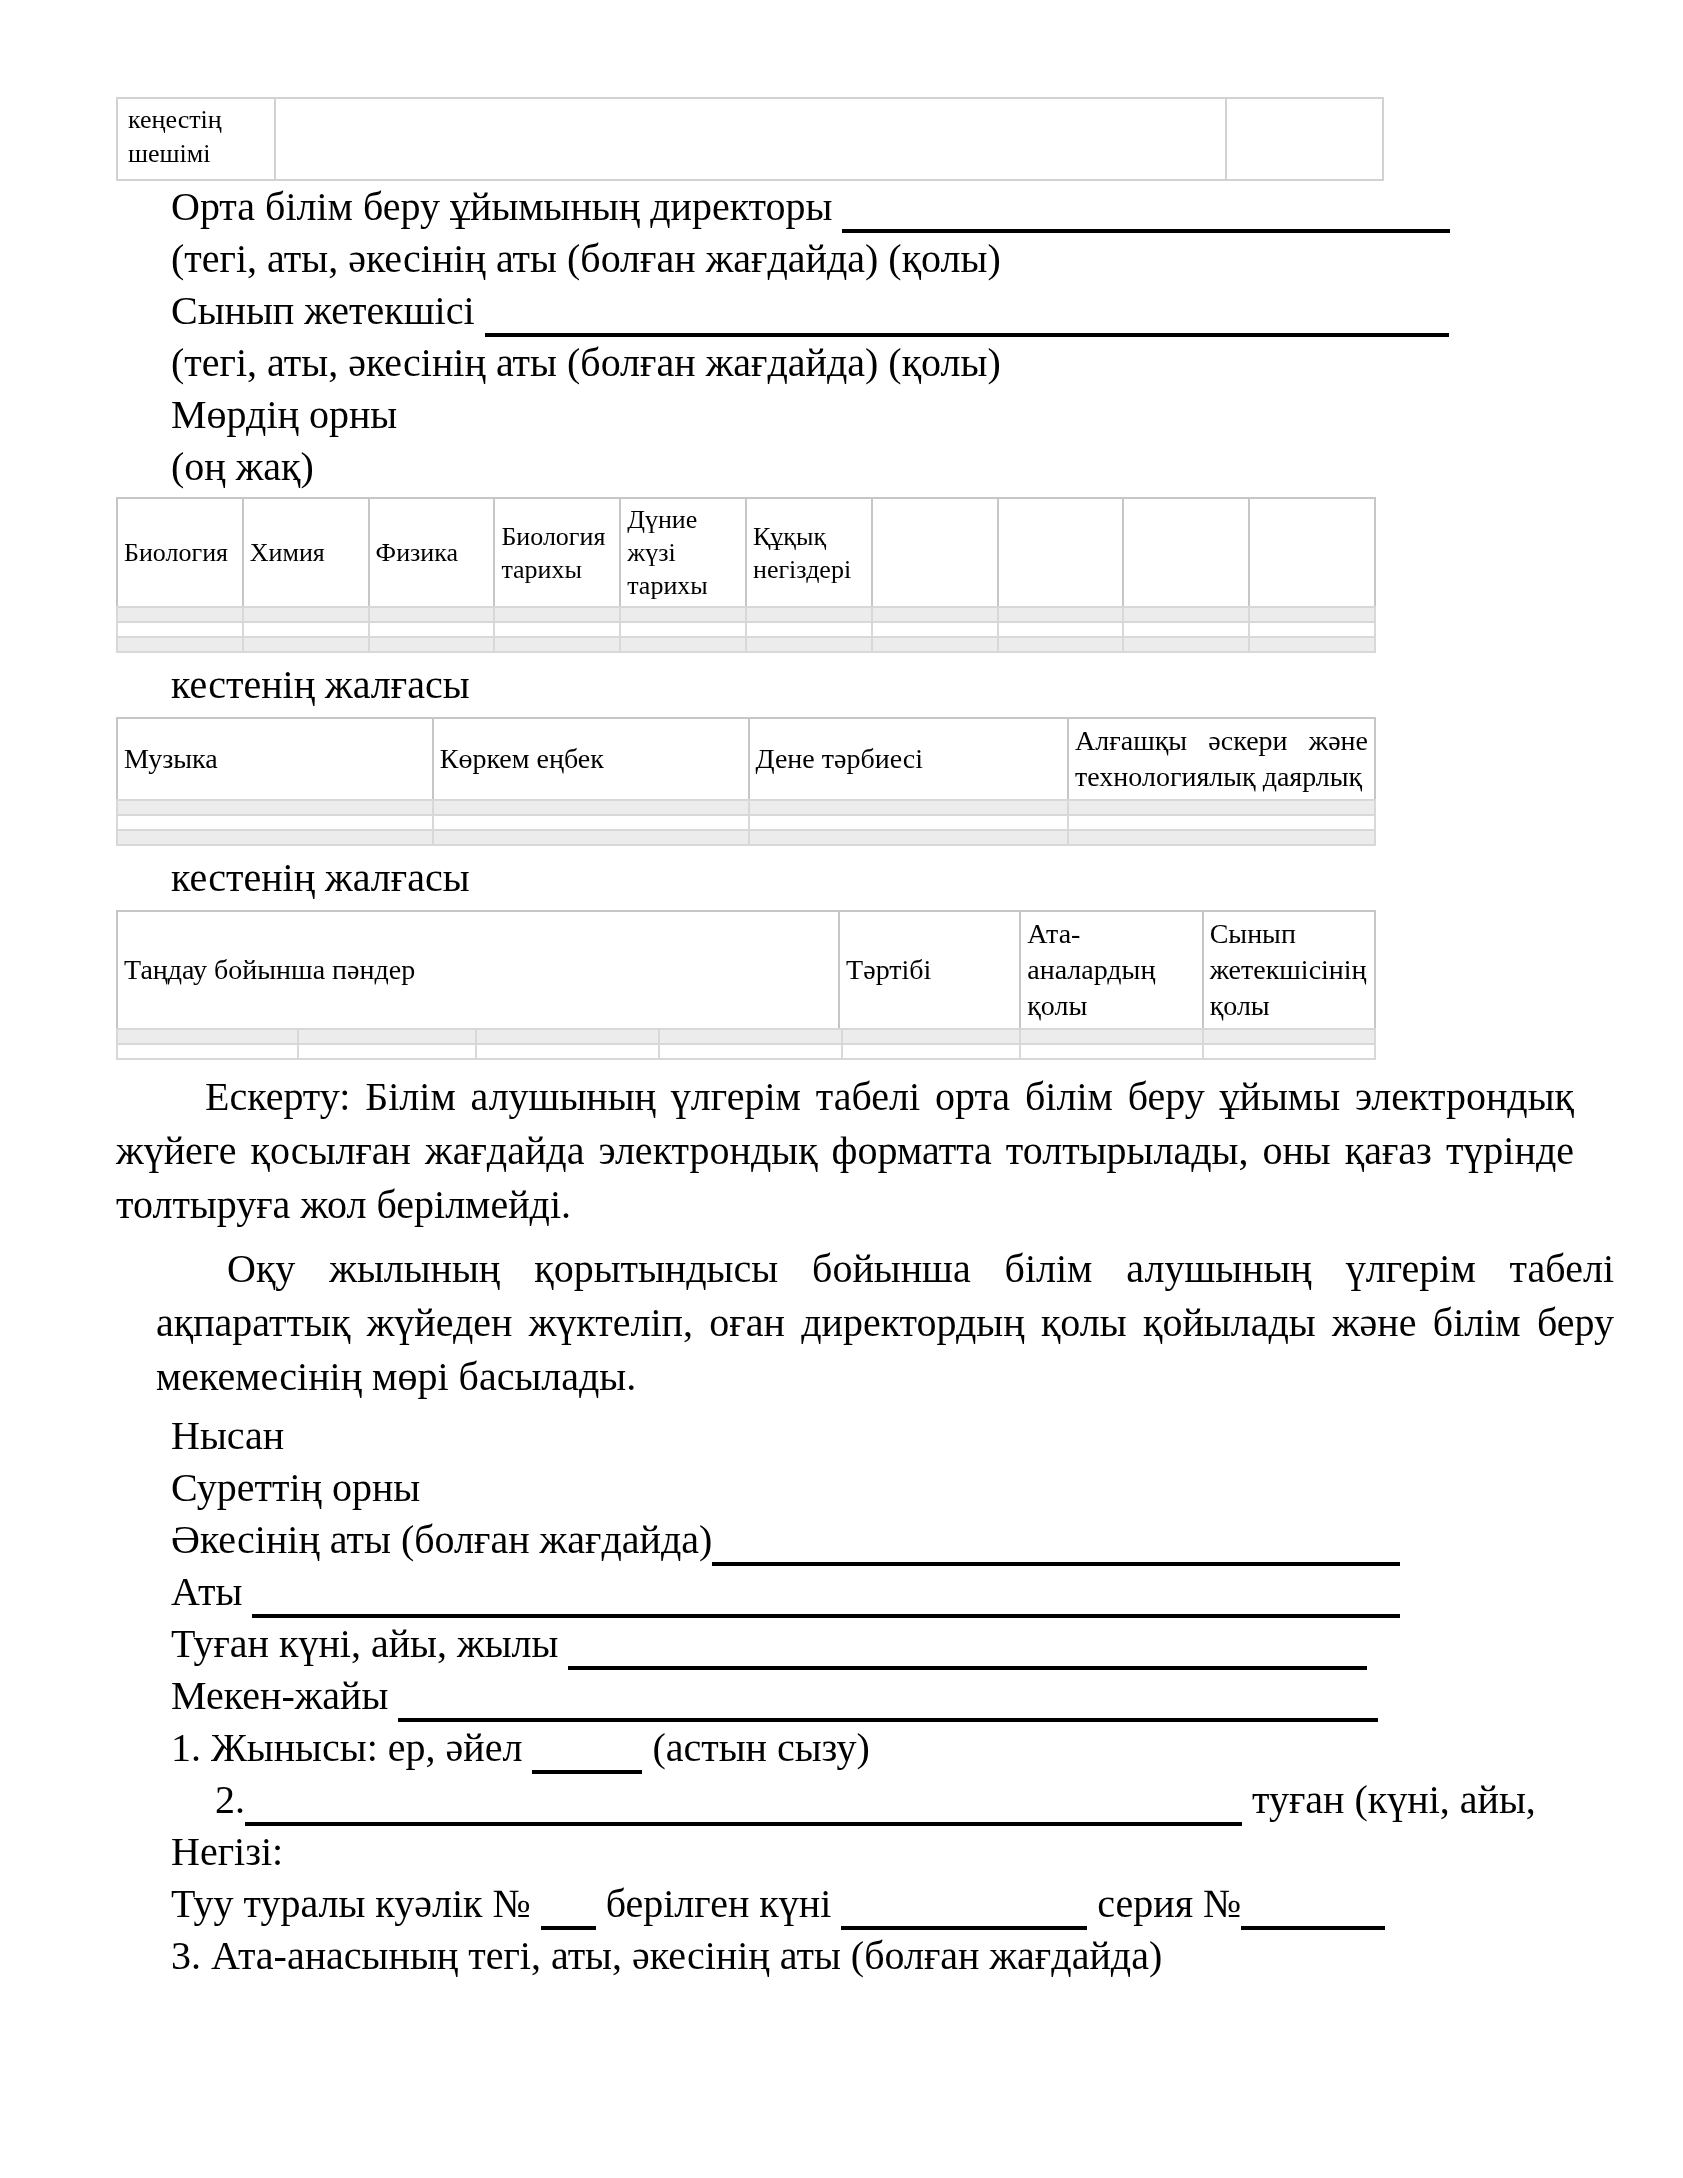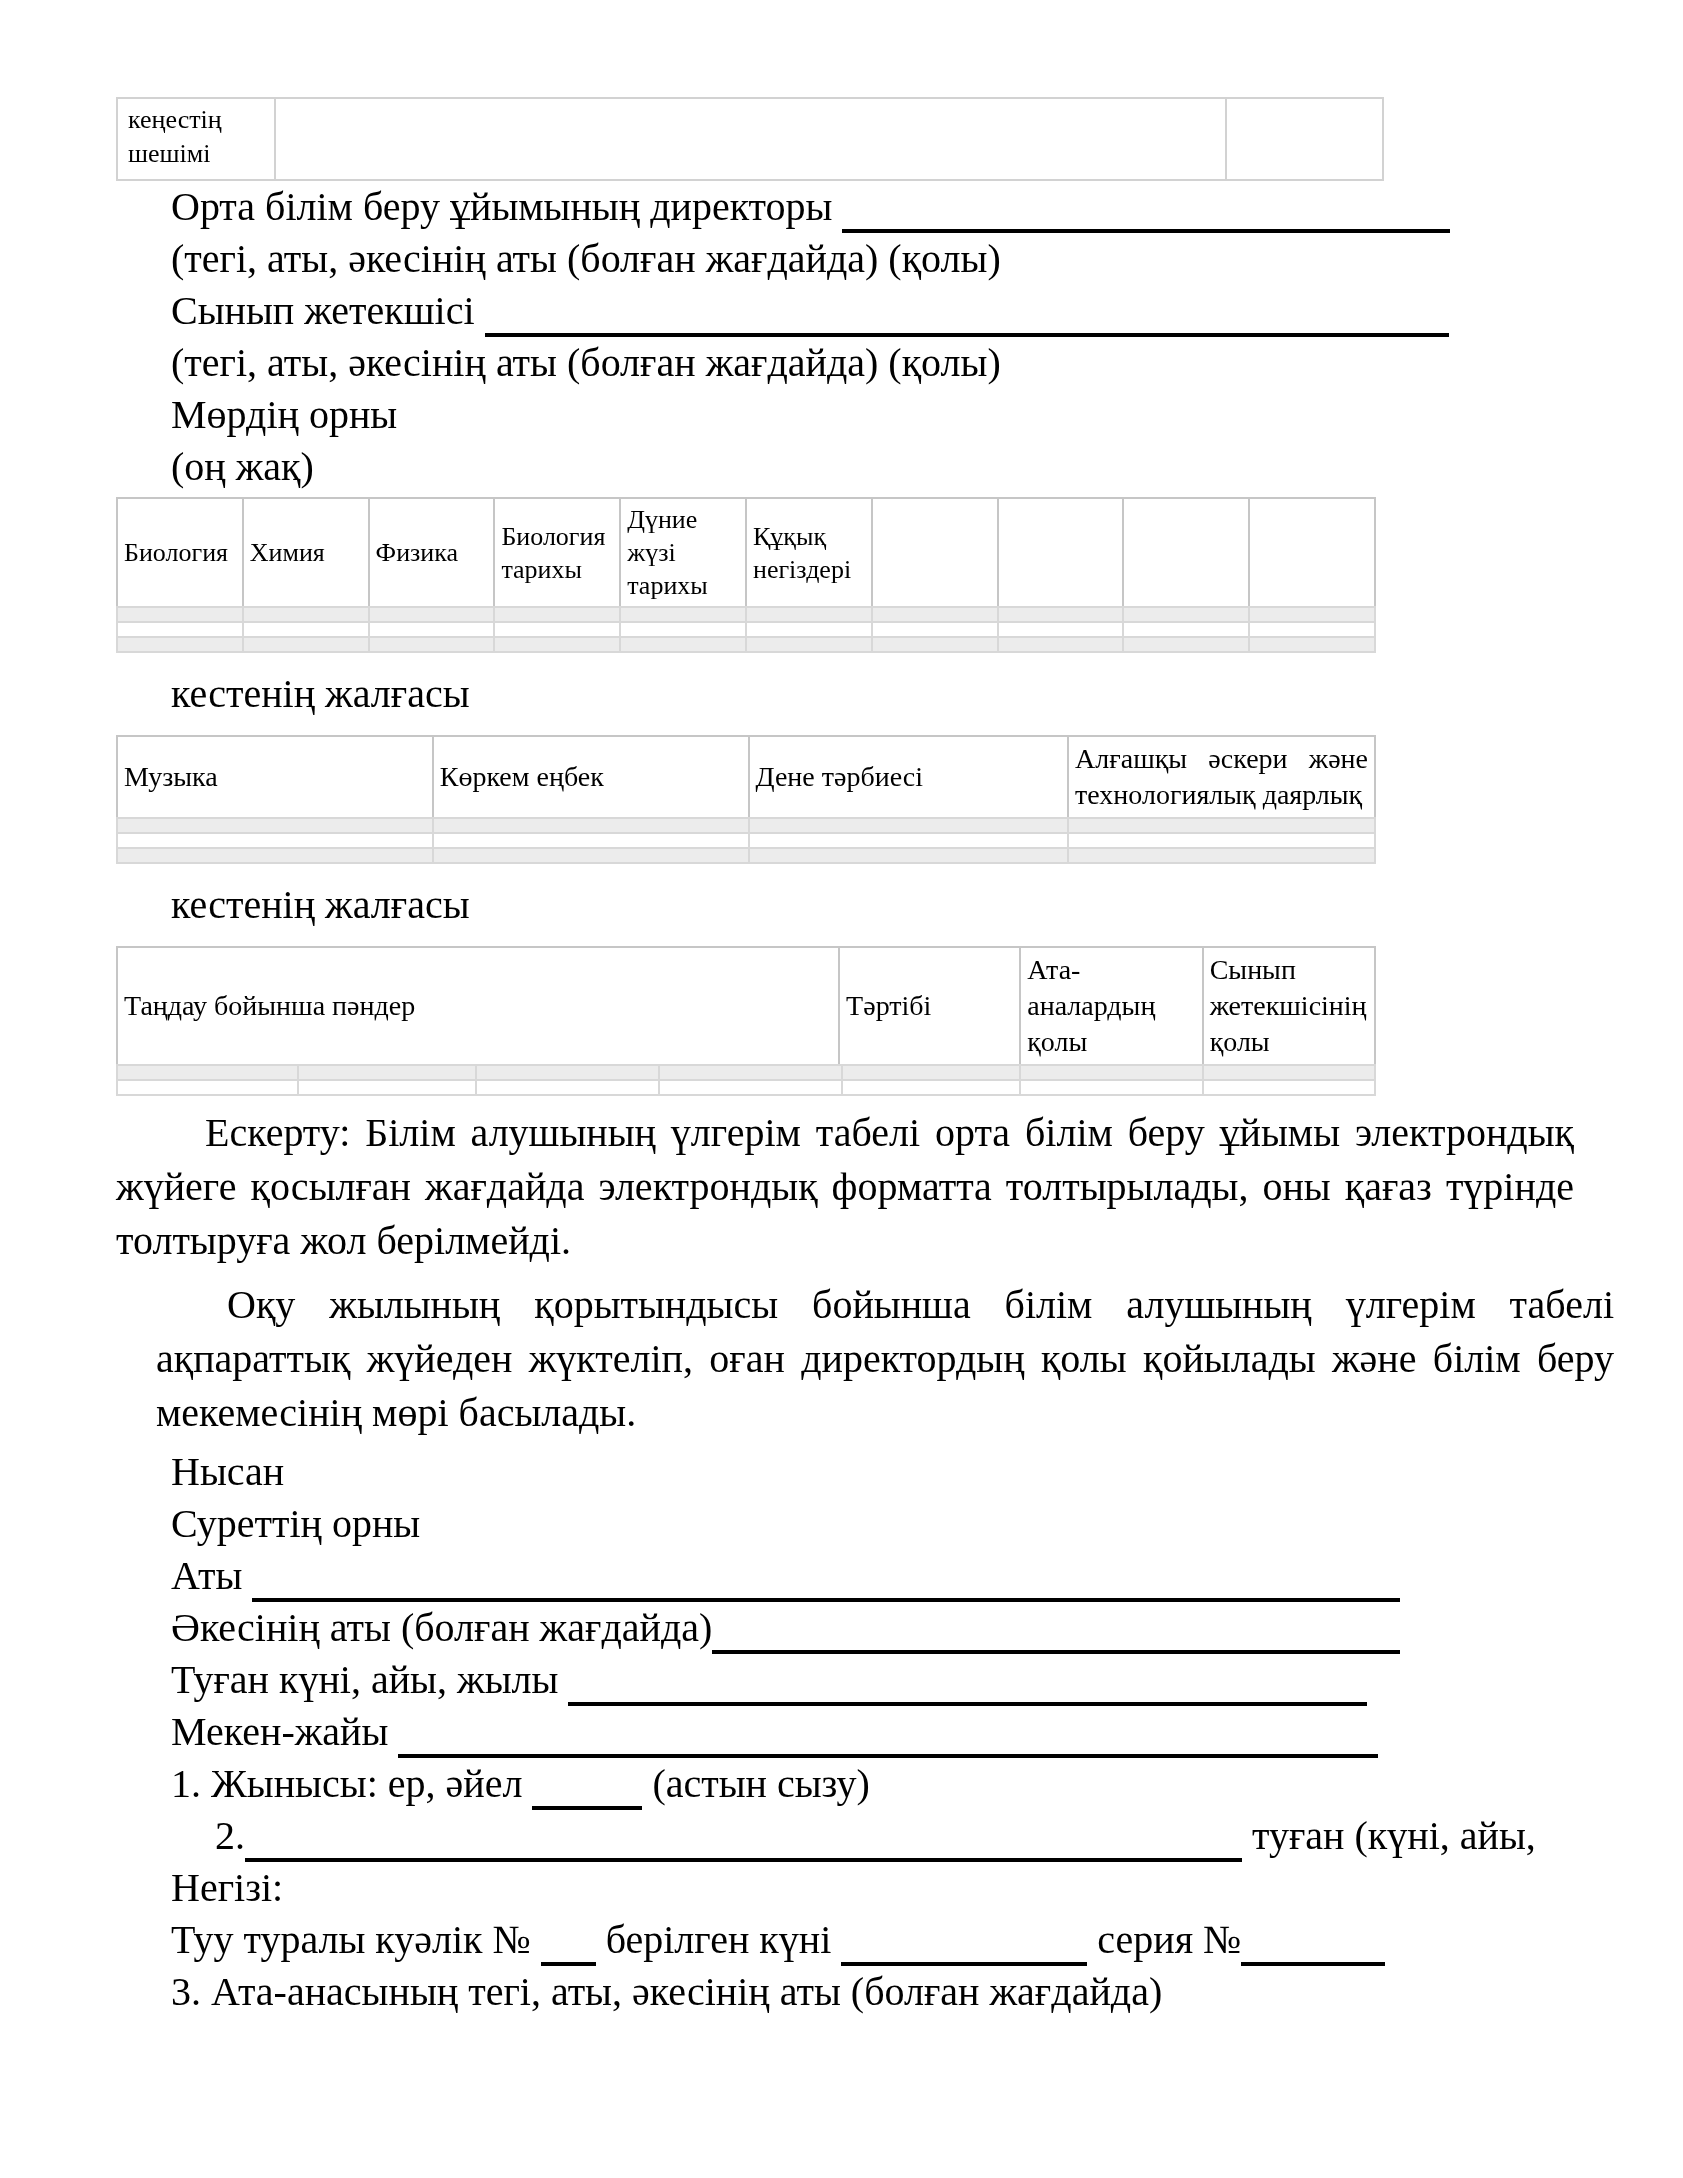--- a/index.html
+++ b/index.html
@@ -25,21 +25,21 @@
   .grid { border-collapse:collapse; width:1260px; table-layout:fixed; margin-top:4px; }
   .grid td { border:2px solid #c6c6c6; padding:4px 6px; vertical-align:middle;
              overflow-wrap:anywhere; word-break:break-word; }
   .t1 { font-size:26px; line-height:33px; }
   .t23 { font-size:28px; line-height:36px; }
   .just { text-align:justify; }
   .filler { margin-top:-2px; }
   .filler td { height:13px; padding:0; border:2px solid #d8d8d8; }
   .filler tr.shade td { background:#ececec; }
 
-  .cont { margin:15px 0; }
+  .cont { margin:6px 0; }
 
   .para { text-align:justify; line-height:54px; margin:10px 0 0 0; width:1458px; }
   .p1 { text-indent:89px; }
   .p2 { text-indent:71px;margin-left:40px; }
 
   .formblock { margin-top:6px; }
 </style>
 </head>
 <body>
 
@@ -246,22 +246,22 @@
     </tbody>
       </table>
 
     <div class="para p1">Ескерту: Білім алушының үлгерім табелі орта білім беру ұйымы электрондық жүйеге қосылған жағдайда электрондық форматта толтырылады, оны қағаз түрінде толтыруға жол берілмейді.</div>
     <div class="para p2">Оқу жылының қорытындысы бойынша білім алушының үлгерім табелі ақпараттық жүйеден жүктеліп, оған директордың қолы қойылады және білім беру мекемесінің мөрі басылады.</div>
 
     <div class="formblock">
       <div class="line ind">Нысан</div>
       <div class="line ind">Суреттің орны</div>
 
+      <div class="line ind"><span>Әкесінің аты (болған жағдайда)</span><span class="bl" style="width:688px"></span></div>
       <div class="line ind"><span>Аты</span> <span class="bl" style="width:1148px"></span></div>
-      <div class="line ind"><span>Әкесінің аты (болған жағдайда)</span><span class="bl" style="width:688px"></span></div>
       <div class="line ind"><span>Туған күні, айы, жылы</span> <span class="bl" style="width:799px"></span></div>
       <div class="line ind"><span>Мекен-жайы</span> <span class="bl" style="width:980px"></span></div>
       <div class="line ind"><span>1. Жынысы: ер, әйел</span> <span class="bl" style="width:110px"></span> <span>(астын сызу)</span></div>
       <div class="line ind2"><span>2.</span><span class="bl" style="width:997px"></span> <span>туған (күні, айы,</span></div>
       <div class="line ind">Негізі:</div>
       <div class="line ind"><span>Туу туралы куәлік №</span> <span class="bl" style="width:55px"></span> <span>берілген күні</span> <span class="bl" style="width:246px"></span> <span>серия №</span><span class="bl" style="width:144px"></span></div>
       <div class="line ind">3. Ата-анасының тегі, аты, әкесінің аты (болған жағдайда)</div>
 
     </div>
 

